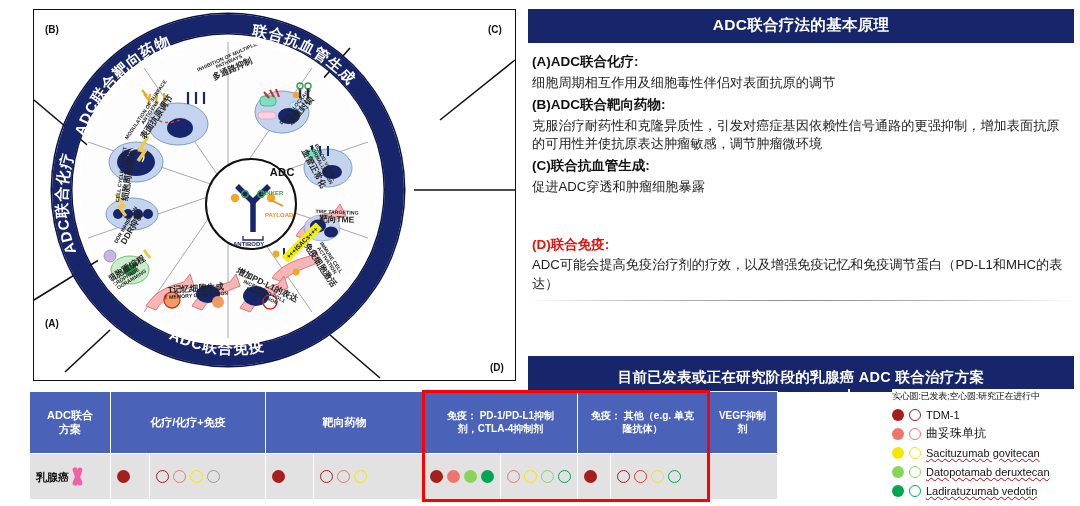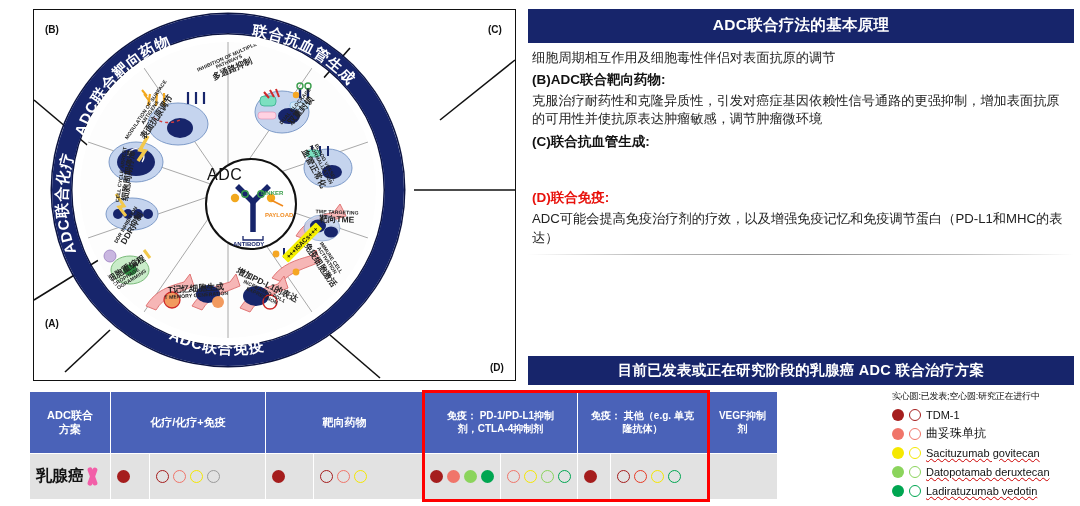--- a/index.html
+++ b/index.html
@@ -45,22 +45,22 @@
     background:#fdfdfd;
     overflow:hidden;
   }
   
   .center-circle{
     position:absolute; left:205px; top:158px; width:92px; height:92px;
     border-radius:50%; background:#fff; border:2px solid #111;
     z-index:6;
   }
   .center-title{
-    position:absolute; top:6px; left:0; width:100%; text-align:left;
-    font-size:16px; font-weight:normal; color:#111; letter-spacing:.5px;
+    position:absolute; top:6px; left:0; width:100%; text-align:right;
+    font-size:11px; font-weight:bold; color:#111; letter-spacing:.5px;
   }
   .center-sub{
     position:absolute; font-size:6px; font-weight:bold;
   }
   .isac-badge{
     position:absolute; left:278px; top:238px;
     background:#f5f000; color:#111;
     font-size:6.5px; font-weight:bold; padding:1px 3px;
     transform:rotate(-45deg); z-index:7; white-space:nowrap;
     border-radius:1px;
@@ -115,21 +115,21 @@
     font-size:11px; line-height:1.25; text-align:center;
     border:1.5px solid #fff; padding:3px 2px; height:62px;
     vertical-align:middle;
   }
   table.adc th.small{ font-size:10px; }
   table.adc td{
     background:#e2e2e2; border:1.5px solid #fff;
     height:46px; vertical-align:middle; padding:0 6px;
   }
   td.rowlabel{
-    font-size:16px; font-weight:bold; color:#111; white-space:nowrap;
+    font-size:11px; font-weight:bold; color:#111; white-space:nowrap;
     text-align:left; position:relative;
   }
   .ribbon{
     display:inline-block; width:14px; height:20px; position:relative;
     vertical-align:-6px; margin-left:1px;
   }
   .ribbon:before, .ribbon:after{
     content:""; position:absolute; left:5px; top:0;
     width:4.5px; height:19px; background:#f25fa8; border-radius:3px;
   }
@@ -384,32 +384,34 @@
     <div class="center-sub" style="left:54px;top:30px;color:#3a9e4c">LINKER</div>
     <div class="center-sub" style="left:58px;top:52px;color:#f08a1e">PAYLOAD</div>
     <div class="center-sub" style="left:26px;top:81px;color:#17256b">ANTIBODY</div>
   </div>
   <div class="isac-badge">+++ISACs+++</div>
 </div>
 
 <div id="principle-panel">
   <div class="blue-bar">ADC联合疗法的基本原理</div>
   <div class="principle-body">
+    <div class="p-head">(A)ADC联合化疗:</div>
     <div class="p-text">细胞周期相互作用及细胞毒性伴侣对表面抗原的调节</div>
     <div class="p-head">(B)ADC联合靶向药物:</div>
     <div class="p-text">克服治疗耐药性和克隆异质性，引发对癌症基因依赖性信号通路的更强抑制，增加表面抗原的可用性并使抗原表达肿瘤敏感，调节肿瘤微环境</div>
     <div class="p-head">(C)联合抗血管生成:</div>
+    <div class="p-text">促进ADC穿透和肿瘤细胞暴露</div>
     <div class="p-head red">(D)联合免疫:</div>
     <div class="p-text">ADC可能会提高免疫治疗剂的疗效，以及增强免疫记忆和免疫调节蛋白（PD-L1和MHC的表达）</div>
   </div>
   <div class="hr-fade"></div>
 </div>
 
 <div id="table-title">
-  <div class="blue-bar" style="padding:5px 0 5px 0;font-size:14.5px">目前已发表或正在研究阶段的乳腺癌 ADC 联合治疗方案</div>
+  <div class="blue-bar" style="padding:12px 0 5px 0;font-size:14.5px">目前已发表或正在研究阶段的乳腺癌 ADC 联合治疗方案</div>
 </div>
 
 <div id="table-wrap">
   <table class="adc">
     <thead>
       <tr>
         <th style="width:81px">
           <div>ADC联合</div>
             <div>方案</div>
         </th>

